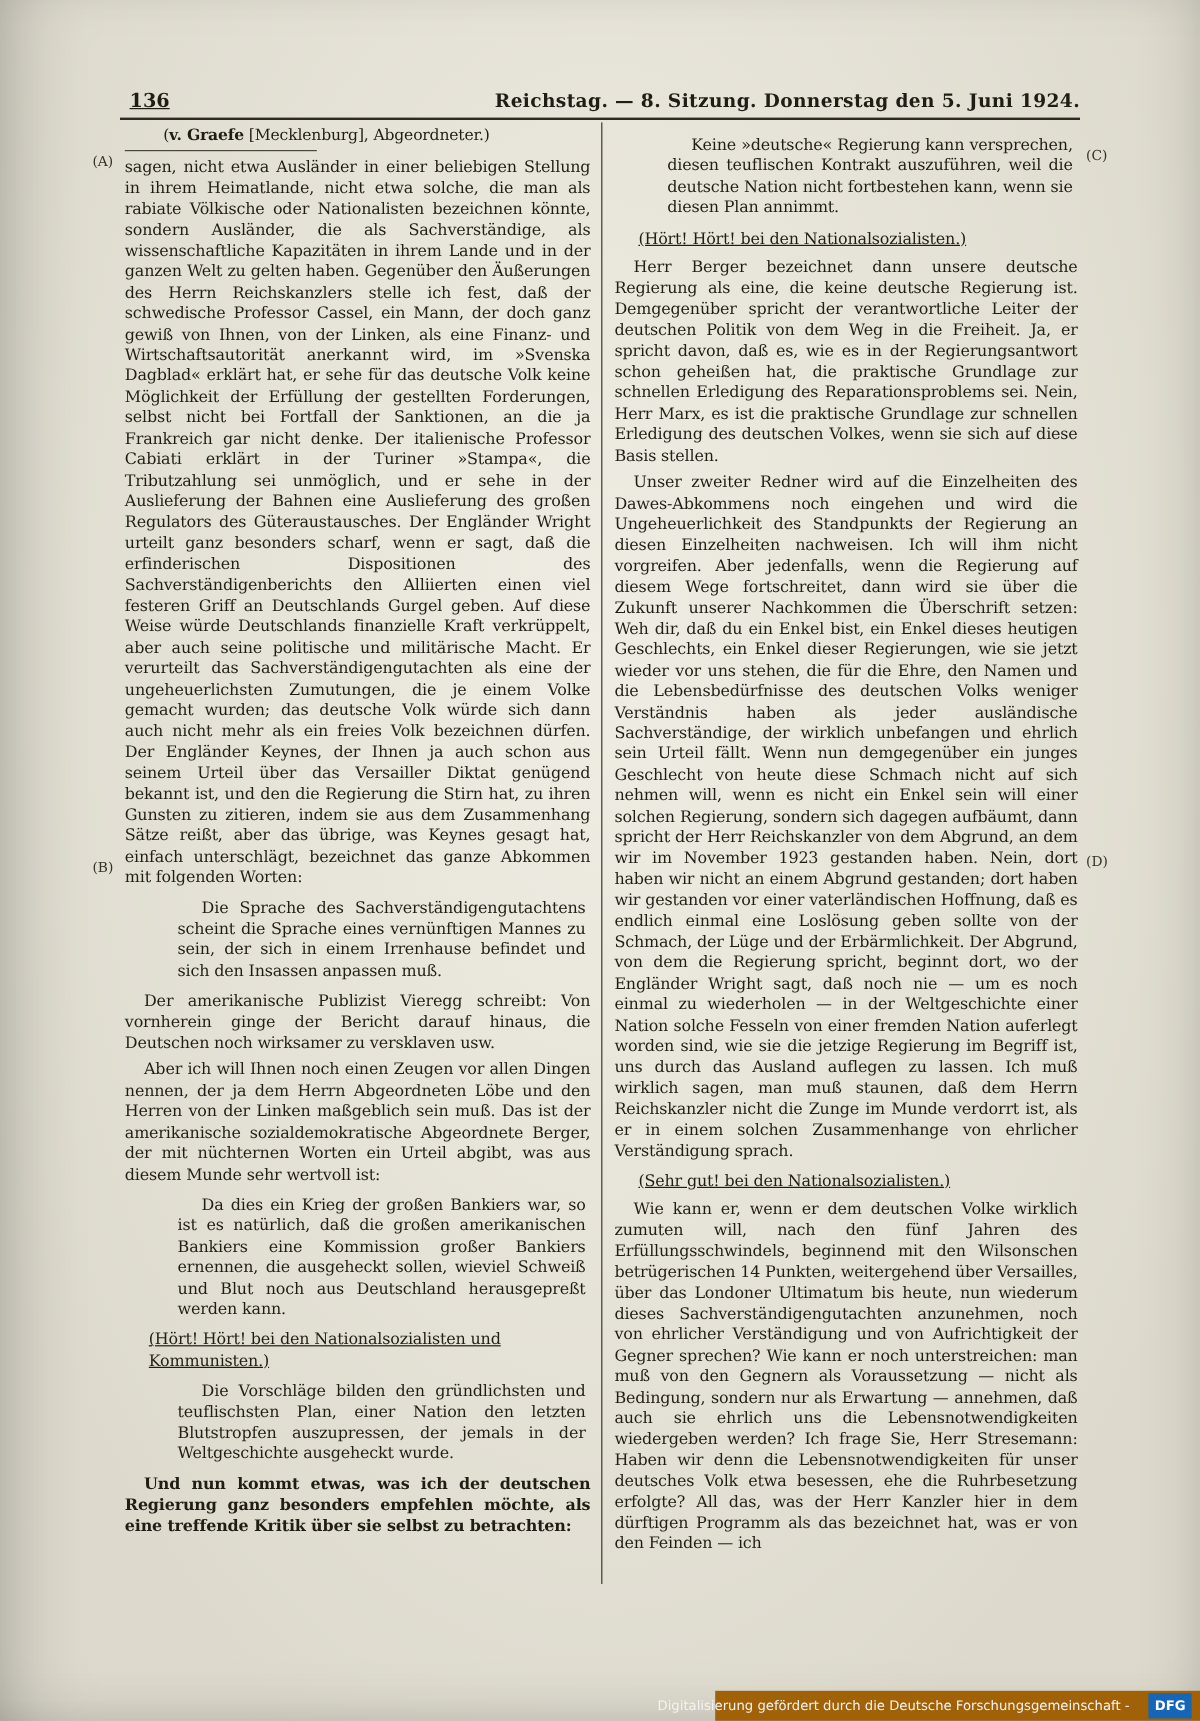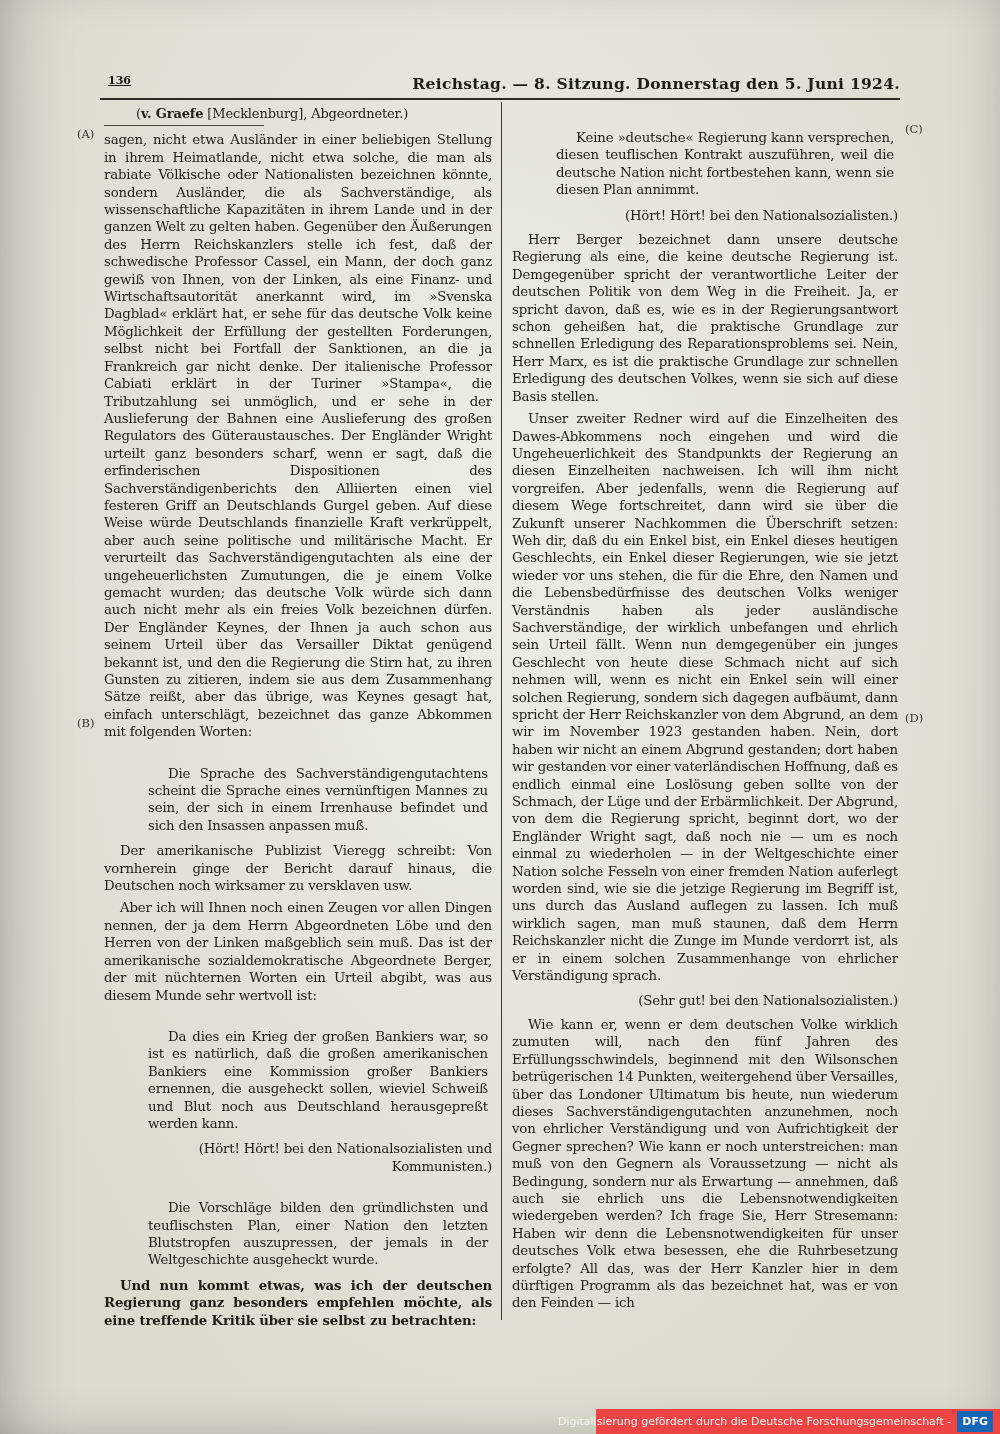--- a/index.html
+++ b/index.html
@@ -13,21 +13,21 @@
   }
   .paper-shade {
     position: absolute; inset: 0; pointer-events: none;
     background: radial-gradient(ellipse at 50% 38%, rgba(255,255,255,0.30), rgba(0,0,0,0.05) 80%);
     box-shadow: inset 45px 0 70px -45px rgba(0,0,0,0.28),
                 inset -35px 0 60px -45px rgba(0,0,0,0.22),
                 inset 0 -35px 60px -45px rgba(0,0,0,0.18);
   }
   .pageno {
     position: absolute; top: 74px; left: 108px;
-    font-size: 11px; font-weight: bold; text-decoration: underline;
+    font-size: 16px; font-weight: bold; text-decoration: underline;
   }
   .header-title {
     position: absolute; top: 74px; left: 100px; width: 800px;
     text-align: right; font-size: 15.5px; font-weight: bold; letter-spacing: 0.3px;
   }
   .header-rule {
     position: absolute; top: 98px; left: 100px; width: 800px; height: 2px;
     background: #2c2a22;
   }
   .col-divider {
@@ -38,39 +38,39 @@
     position: absolute; top: 105px; width: 388px;
     font-size: 13.3px; line-height: 17.4px;
     text-align: justify; letter-spacing: -0.15px;
   }
   .col-left  { left: 104px; }
   .col-right { left: 512px; width: 386px; }
   p { margin: 0; }
   p.body-para { text-indent: 16px; margin-top: 5px; }
   p.flush { text-indent: 0; margin-top: 0; }
   p.quote {
-    margin: 24px 4px 8px 44px; text-indent: 20px;
+    margin: 8px 4px 8px 44px; text-indent: 20px;
   }
-  p.interject { text-align: right; text-indent: 0; margin: 7px 0 7px 20px; }
+  p.interject { text-align: left; text-indent: 0; margin: 7px 0 7px 20px; text-decoration: underline; }
   p.bold { font-weight: bold; }
   .speaker-line { text-indent: 0; font-size: 13px; margin-left: 32px; }
   .speaker-line .spk-name { font-weight: bold; }
   .speaker-rule { width: 160px; height: 1px; background: #4a463a; margin: 3px 0 5px 0; }
   .margin-marker {
     position: absolute; font-size: 11.5px; color: #35322a;
   }
   .mm-a { top: 127px; left: 77px; }
   .mm-b { top: 716px; left: 77px; }
   .mm-c { top: 122px; left: 905px; }
   .mm-d { top: 711px; left: 905px; }
   .footer-bar {
     position: absolute; right: 0; bottom: 0; height: 25px; width: 404px;
-    background: #ef4444;
+    background: #a16207;
     display: flex; align-items: center; justify-content: flex-end;
-    gap: 6px; padding: 0 7px; margin-top: 39px;
+    gap: 16px; padding: 0 7px; margin-top: 39px;
   }
   .footer-text {
     color: #f3f3f3; font-family: "DejaVu Sans", sans-serif; font-size: 11px;
     white-space: nowrap;
   }
   .dfg-logo {
     background: #1566b7; color: #ffffff; font-weight: bold;
     font-family: "DejaVu Sans", sans-serif; font-size: 11px;
     padding: 3px 5px; line-height: 15px;
   }

